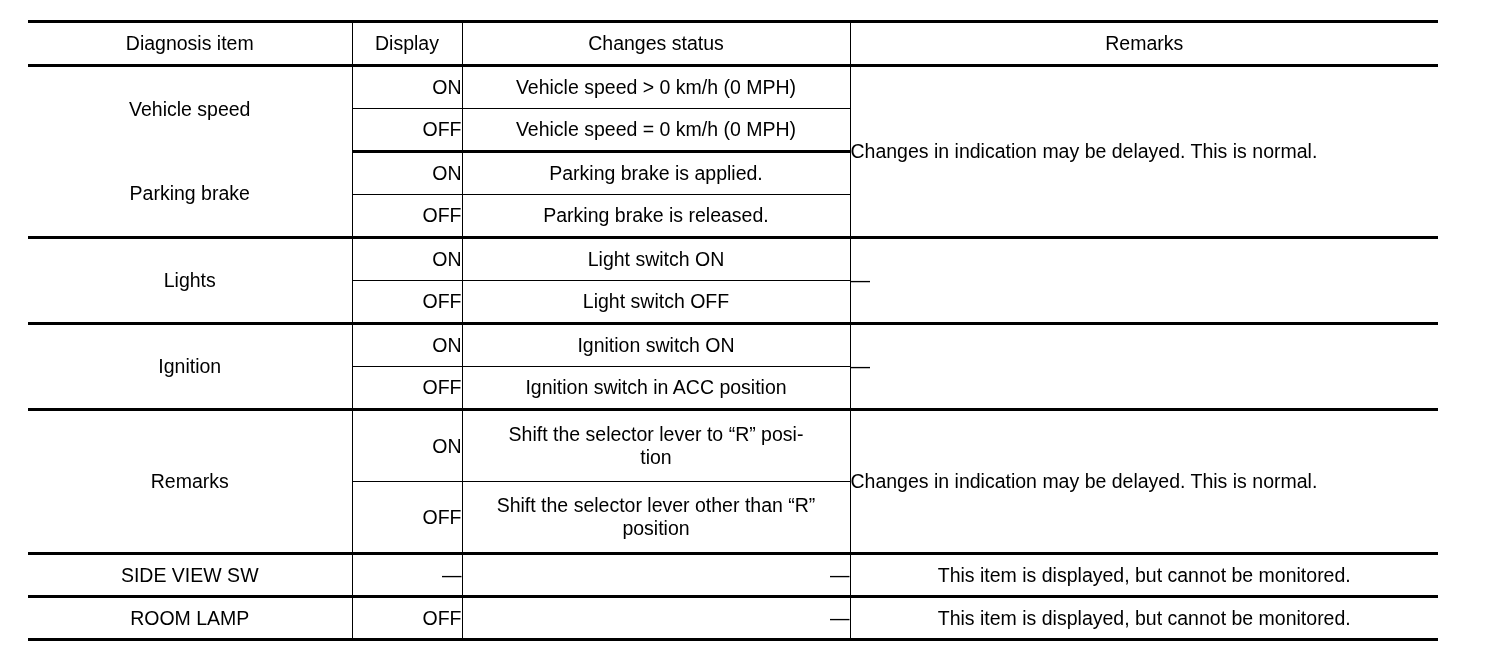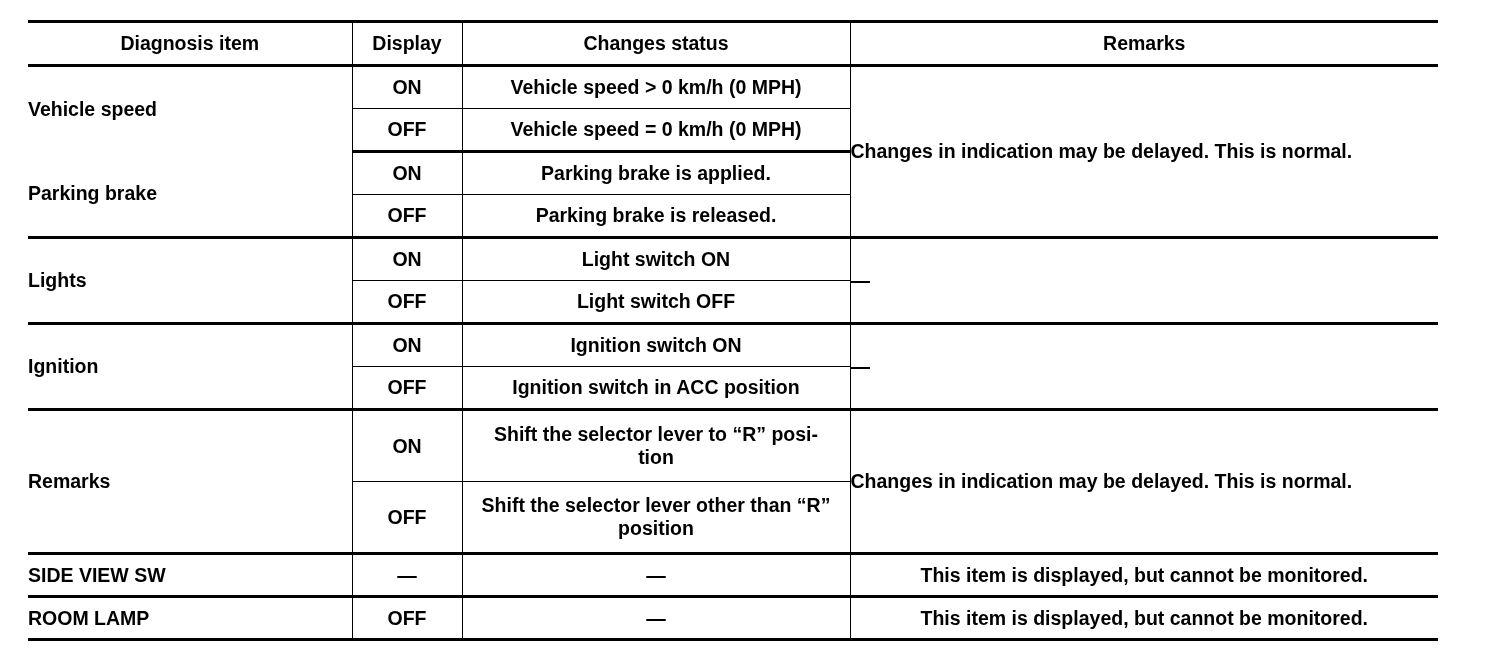--- a/index.html
+++ b/index.html
@@ -29,21 +29,21 @@
     width: 1410px;
     border-collapse: collapse;
     table-layout: fixed;
     font-size: 19.5px;
     line-height: 1.18;
   }
 
   table.diag td, table.diag th {
     padding: 0;
     margin: 12px;
-    font-weight: bold;
+    font-weight: normal;
     vertical-align: middle;
     background: #ffffff;
   }
 
   
   col.c-item     { width: 324px; }
   col.c-display  { width: 110px; }
   col.c-status   { width: 388px; }
   col.c-remarks  { width: 588px; }
 
@@ -52,25 +52,25 @@
   .bb-thick { border-bottom: 3px solid #000; }
   .bb-thin  { border-bottom: 1px solid #000; }
   .br-thin  { border-right: 1px solid #000; }
 
   
   .hdr {
     text-align: center;
     height: 41px;
   }
   .cell-item {
-    text-align: left;
+    text-align: center;
     padding-left: 20px;
   }
   .cell-display {
-    text-align: center;
+    text-align: right;
   }
   .cell-status {
     text-align: center;
     padding-left: 18px;
     padding-right: 8px;
   }
   .cell-remarks {
     text-align: left;
     padding-left: 14px;
     padding-right: 14px;

